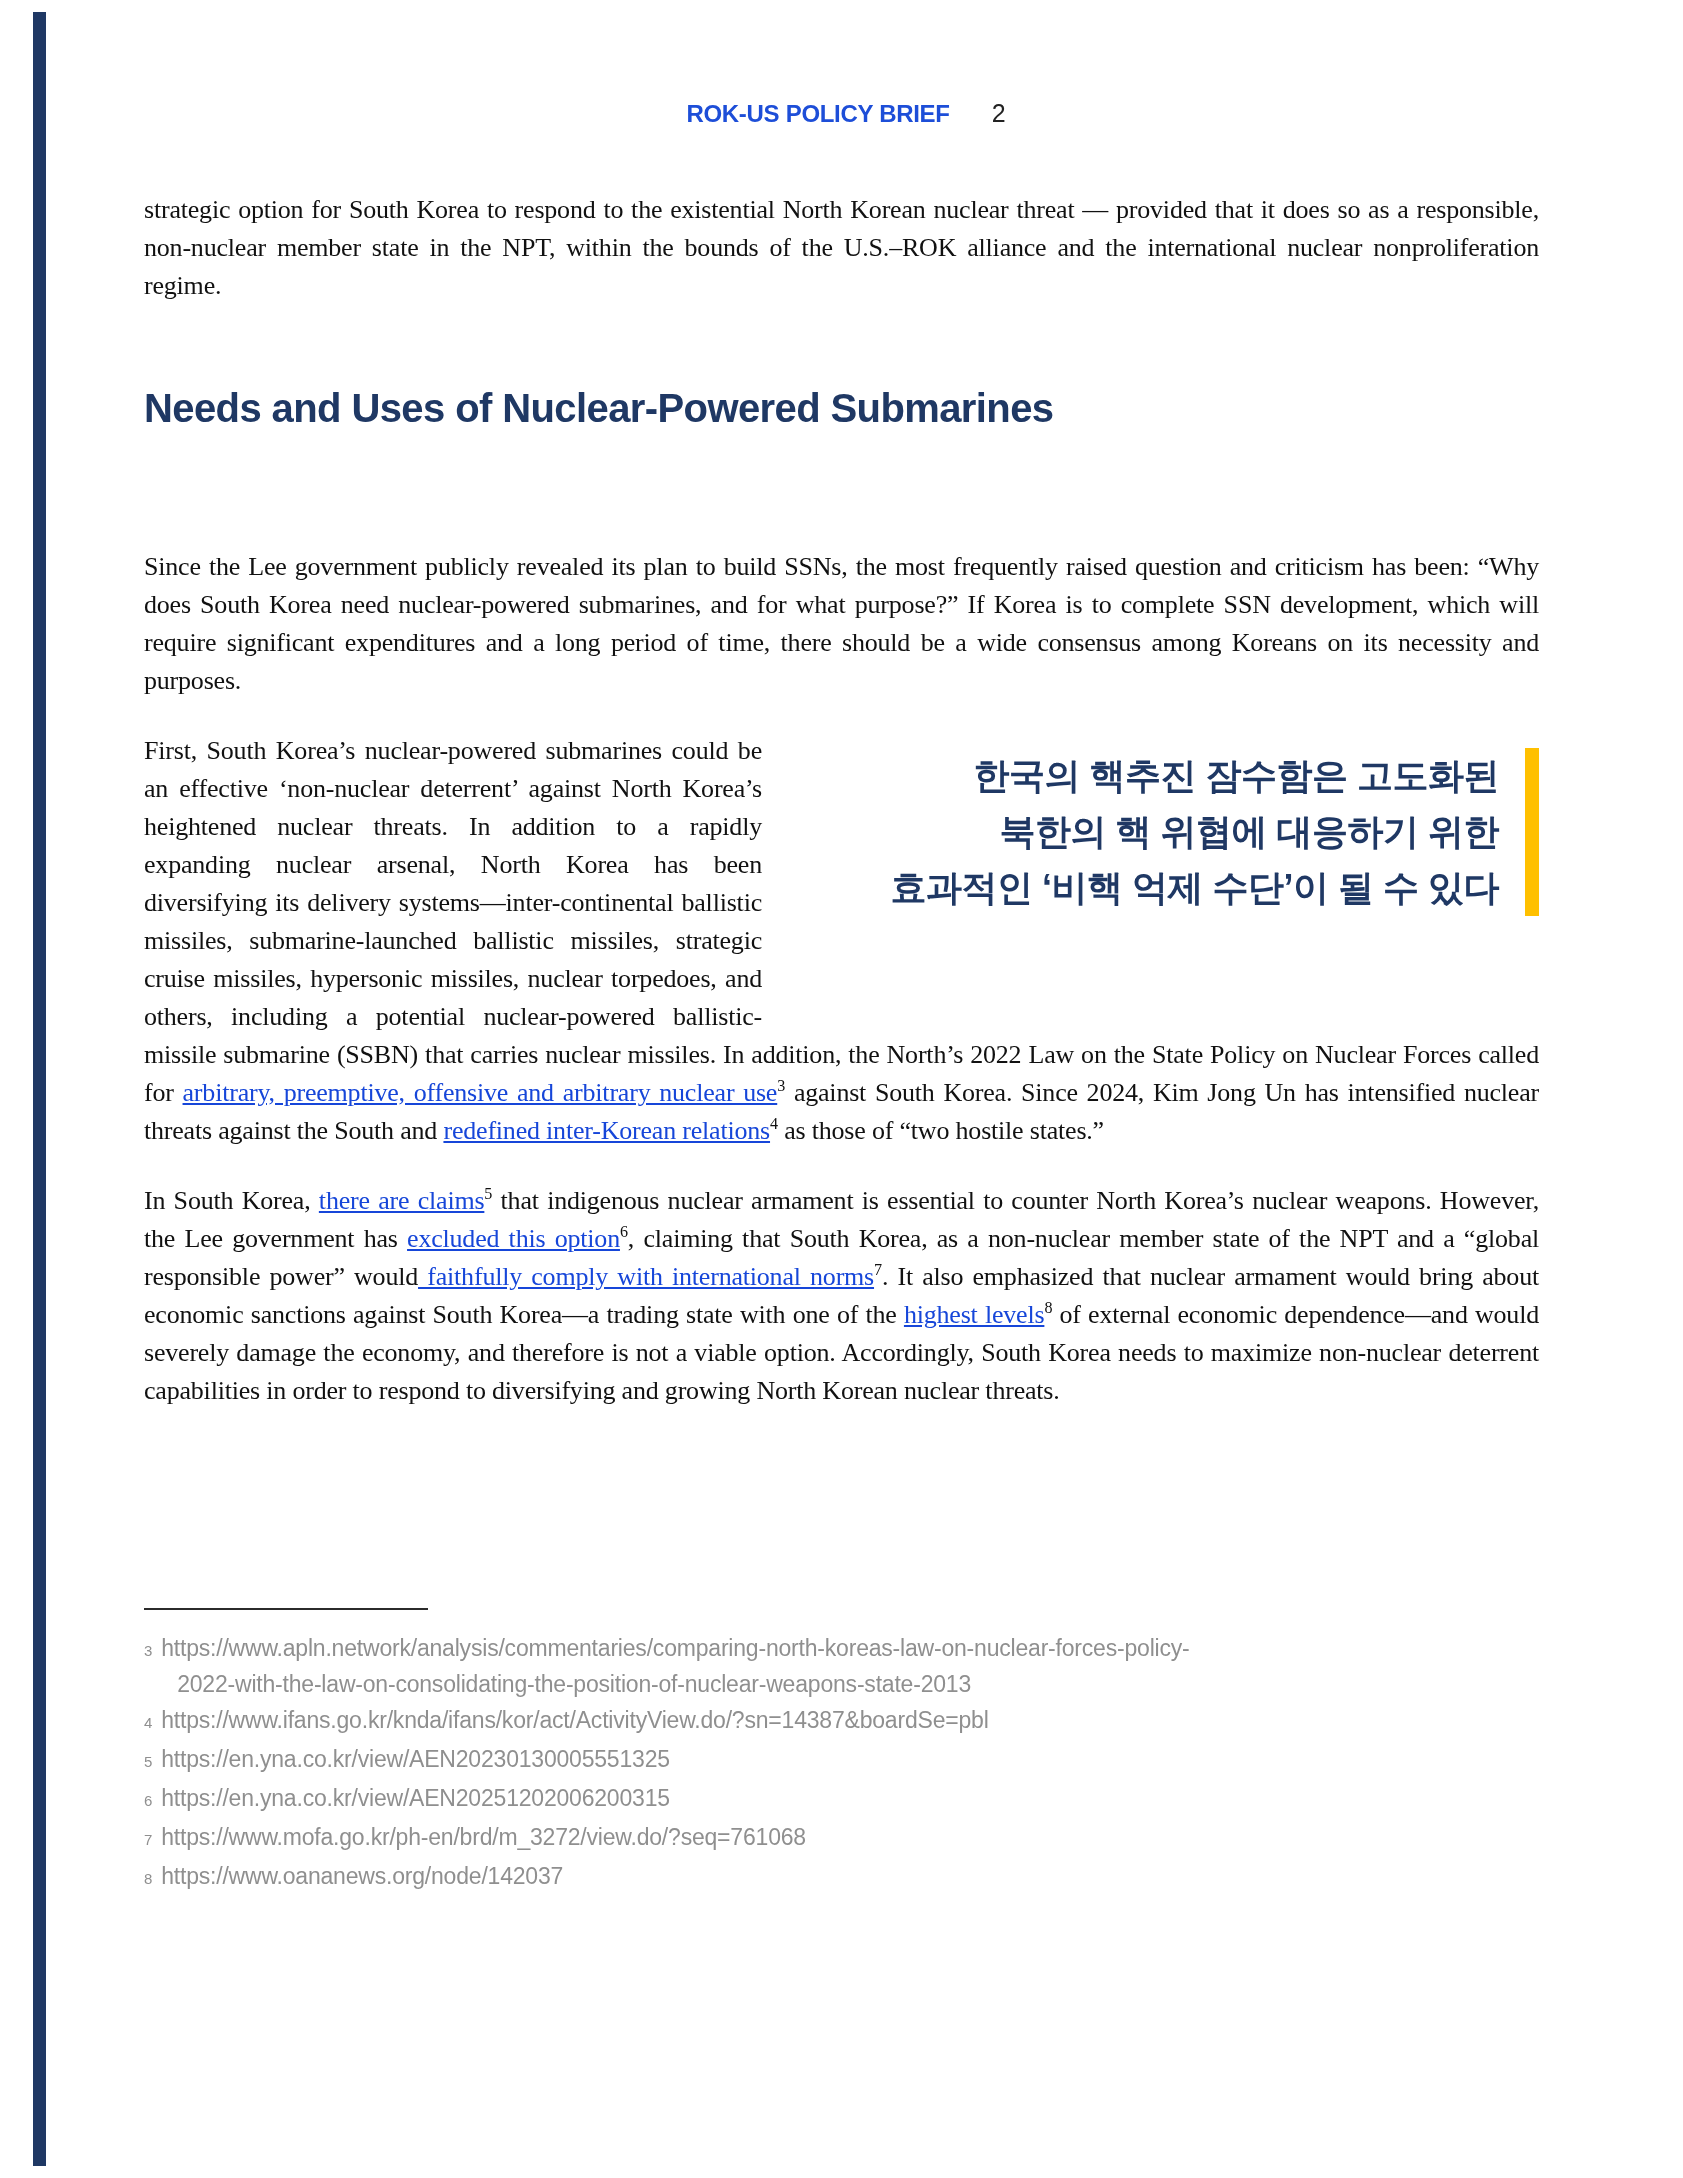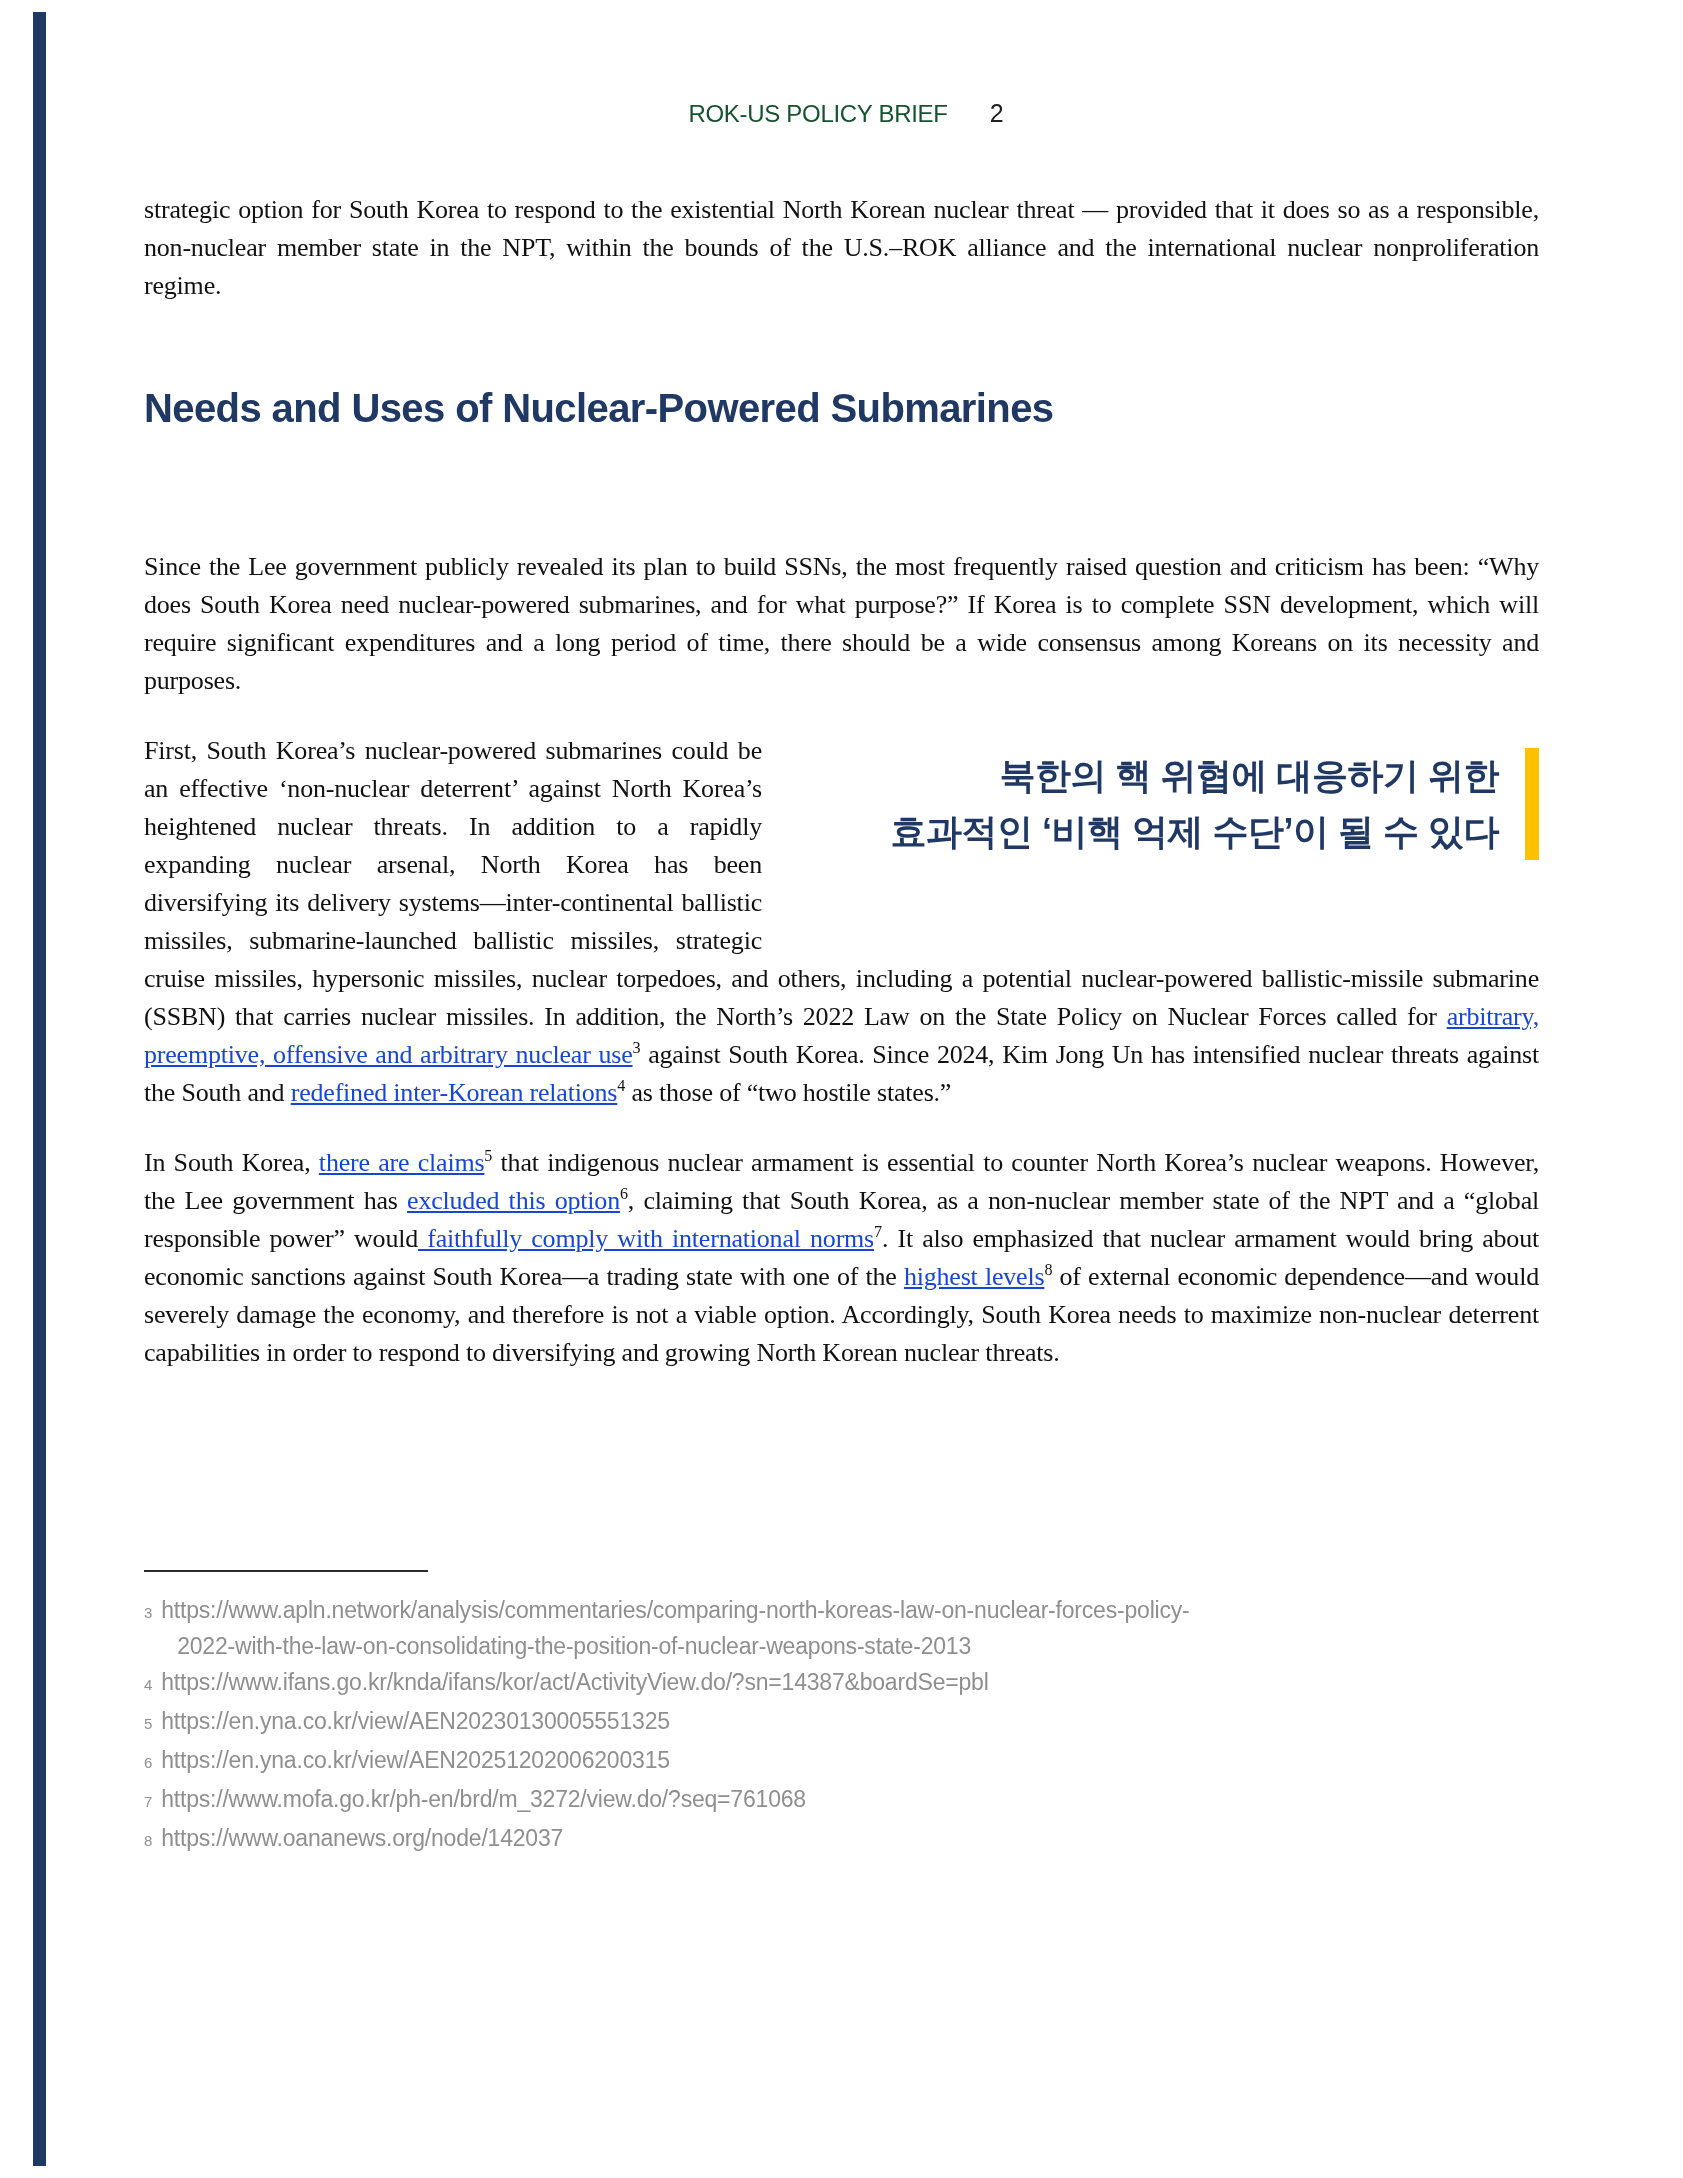--- a/index.html
+++ b/index.html
@@ -25,21 +25,21 @@
   .header {
     display: flex;
     justify-content: center;
     align-items: baseline;
     padding-top: 99px;
     font-family: "Liberation Sans", sans-serif;
     font-size: 24px;
     white-space: nowrap;
   }
   .header .running { color: #7f7f7f; letter-spacing: -0.3px; }
-  .header .brand  { color: #14532d; font-weight: normal; margin-left: 9px; letter-spacing: -0.3px; }
+  .header .brand  { color: #1d4ed8; font-weight: bold; margin-left: 9px; letter-spacing: -0.3px; }
   .header .pagenum { color: #222222; margin-left: 42px; font-size: 25px; }
 
   
   .body-para {
     font-size: 26px;
     line-height: 38px;
     text-align: justify;
     letter-spacing: -0.2px;
   }
   .p1 { margin-top: 63px; }
@@ -111,20 +111,21 @@
 
     <div class="body-para p1">strategic option for South Korea to respond to the existential North Korean nuclear threat — provided that it does so as a responsible, non-nuclear member state in the NPT, within the bounds of the U.S.–ROK alliance and the international nuclear nonproliferation regime.</div>
 
     <div class="section-heading">Needs and Uses of Nuclear-Powered Submarines</div>
 
     <div class="body-para p2">Since the Lee government publicly revealed its plan to build SSNs, the most frequently raised question and criticism has been: “Why does South Korea need nuclear-powered submarines, and for what purpose?” If Korea is to complete SSN development, which will require significant expenditures and a long period of time, there should be a wide consensus among Koreans on its necessity and purposes.</div>
 
     <div class="body-para p3">
       <div class="pull-quote">
         <div class="pq-lines">
+          <div>한국의 핵추진 잠수함은 고도화된</div>
           <div>북한의 핵 위협에 대응하기 위한</div>
           <div>효과적인 ‘비핵 억제 수단’이 될 수 있다</div>
         </div>
         <div class="pq-bar"></div>
       </div><span><span>First, South Korea’s nuclear-powered submarines could be an effective ‘non-nuclear deterrent’ against North Korea’s heightened nuclear threats. In addition to a rapidly expanding nuclear arsenal, North Korea has been diversifying its delivery systems—inter-continental ballistic missiles, submarine-launched ballistic missiles, strategic cruise missiles, hypersonic missiles, nuclear torpedoes, and others, including a potential nuclear-powered ballistic-missile submarine (SSBN) that carries nuclear missiles. In addition, the North’s 2022 Law on the State Policy on Nuclear Forces called for </span><span class="link">arbitrary, preemptive, offensive and arbitrary nuclear use</span><sup>3</sup><span> against South Korea. Since 2024, Kim Jong Un has intensified nuclear threats against the South and </span><span class="link">redefined inter-Korean relations</span><sup>4</sup><span> as those of “two hostile states.”</span></span>
     </div>
 
     <div class="body-para p4">
       <span><span>In South Korea, </span><span class="link">there are claims</span><sup>5</sup><span> that indigenous nuclear armament is essential to counter North Korea’s nuclear weapons. However, the Lee government has </span><span class="link">excluded this option</span><sup>6</sup><span>, claiming that South Korea, as a non-nuclear member state of the NPT and a “global responsible power” would</span><span class="link"> faithfully comply with international norms</span><sup>7</sup><span>. It also emphasized that nuclear armament would bring about economic sanctions against South Korea—a trading state with one of the </span><span class="link">highest levels</span><sup>8</sup><span> of external economic dependence—and would severely damage the economy, and therefore is not a viable option. Accordingly, South Korea needs to maximize non-nuclear deterrent capabilities in order to respond to diversifying and growing North Korean nuclear threats.</span></span>
     </div>

